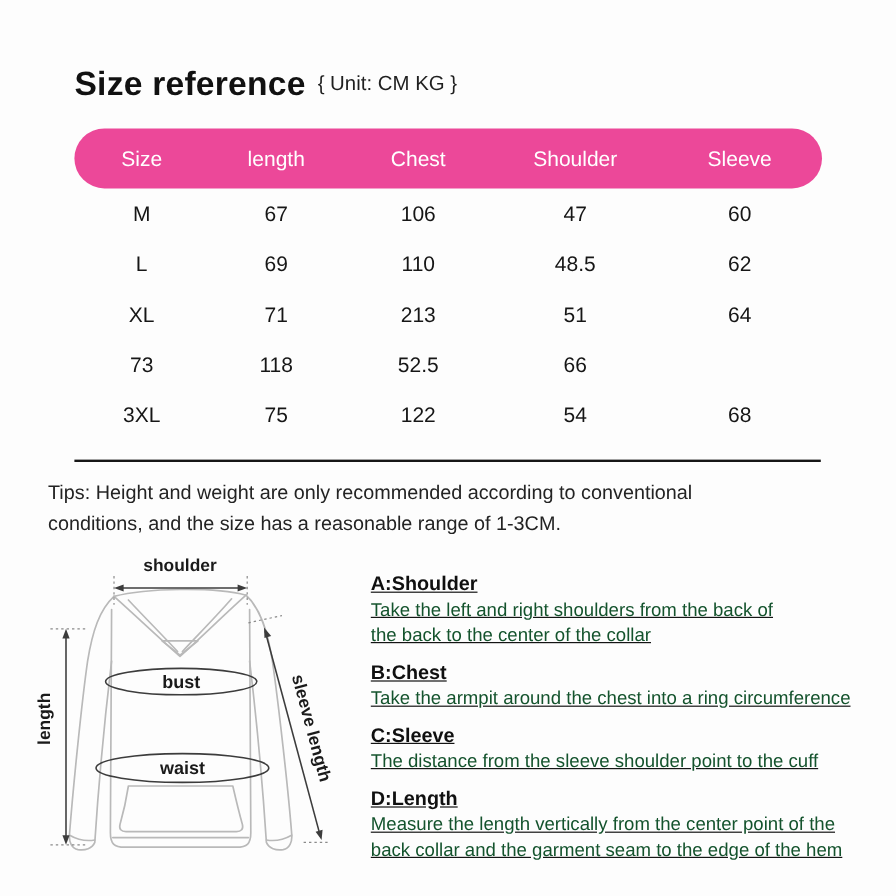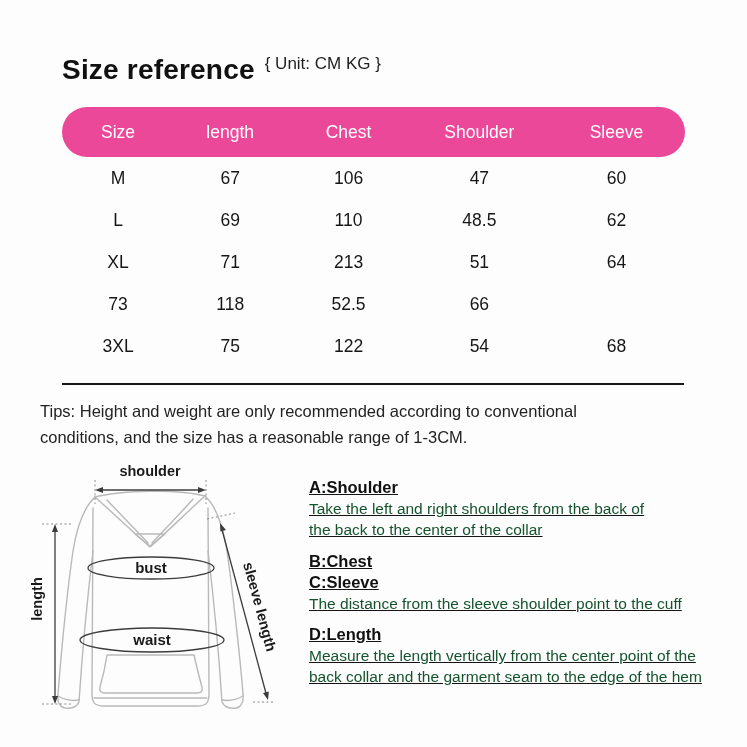--- a/index.html
+++ b/index.html
@@ -1,20 +1,20 @@
 <!DOCTYPE html>
 <html><head>
 <meta charset="utf-8">
 <style>
   html,body{margin:0;padding:0;width:747px;height:747px;overflow:hidden;background:#fcfcfc;}
   body{font-family:"Liberation Sans","DejaVu Sans",sans-serif;color:#141414;}
   .canvas{position:relative;width:747px;height:747px;background:#fdfdfd;}
 
   
-  .hdr{position:absolute;left:62px;top:54px;display:flex;align-items:flex-start;}
+  .hdr{position:absolute;left:62px;top:54px;display:flex;align-items:center;}
   .hdr h1{margin:0;font-size:28px;font-weight:700;letter-spacing:.2px;color:#111;}
   .hdr .unit{margin-left:10px;font-size:17px;font-weight:400;color:#1f1f1f;}
 
   
   .size-table{position:absolute;left:62px;top:107px;width:623px;}
   .thead{background:#ec4899;color:#fff;border-radius:26px;height:50px;
          display:grid;grid-template-columns:18% 18% 20% 22% 22%;
          align-items:center;text-align:center;font-size:17.5px;}
   .trow{display:grid;grid-template-columns:18% 18% 20% 22% 22%;height:42px;
         align-items:center;text-align:center;font-size:17.5px;color:#161616;}
@@ -158,20 +158,21 @@
       <polygon class="ah" points="246,244 246.8,235.5 241,237.1"></polygon>
       <text x="233" y="152" text-anchor="middle" font-size="14.5" transform="rotate(75 233 152)">sleeve length</text>
     </g>
   </svg>
 
   <div class="guide">
     <h3>A:Shoulder</h3>
     <p>Take the left and right shoulders from the back of
 the back to the center of the collar</p>
     <h3>B:Chest</h3>
+    <p>Take the armpit around the chest into a ring circumference</p>
     <h3>C:Sleeve</h3>
     <p>The distance from the sleeve shoulder point to the cuff</p>
     <h3>D:Length</h3>
     <p>Measure the length vertically from the center point of the
 back collar and the garment seam to the edge of the hem</p>
   </div>
 
 </div>
 
 </body></html>

